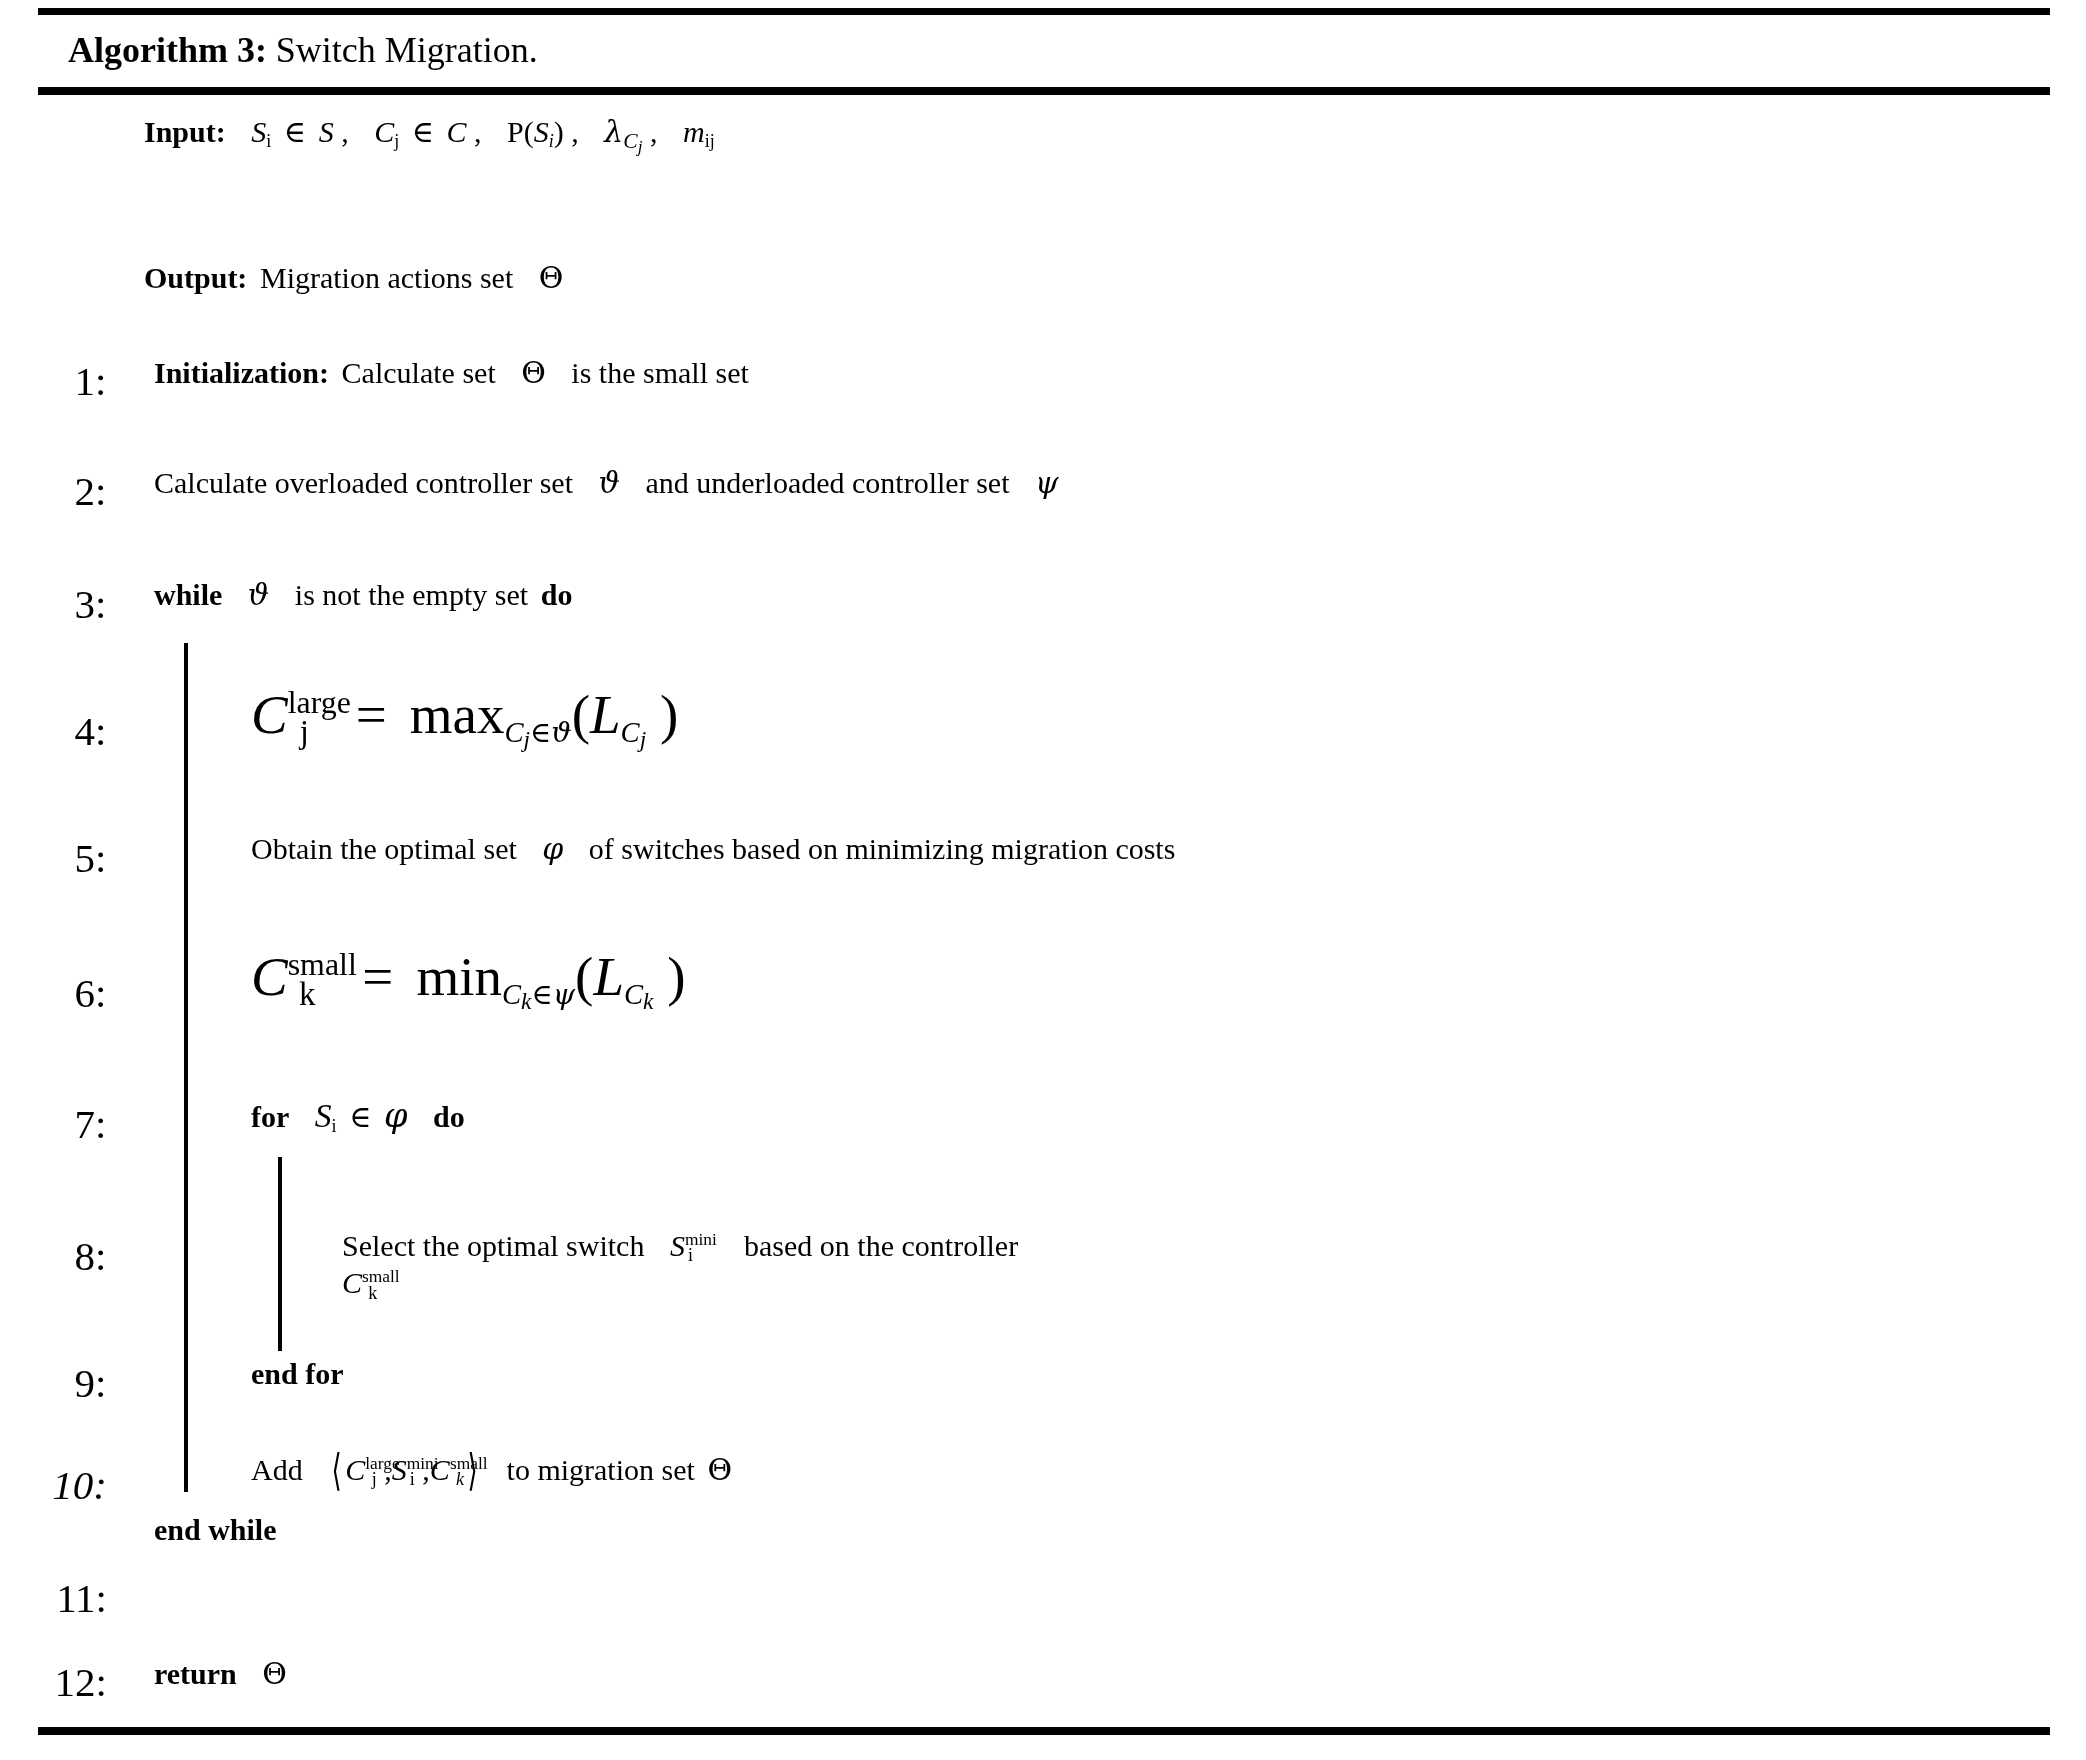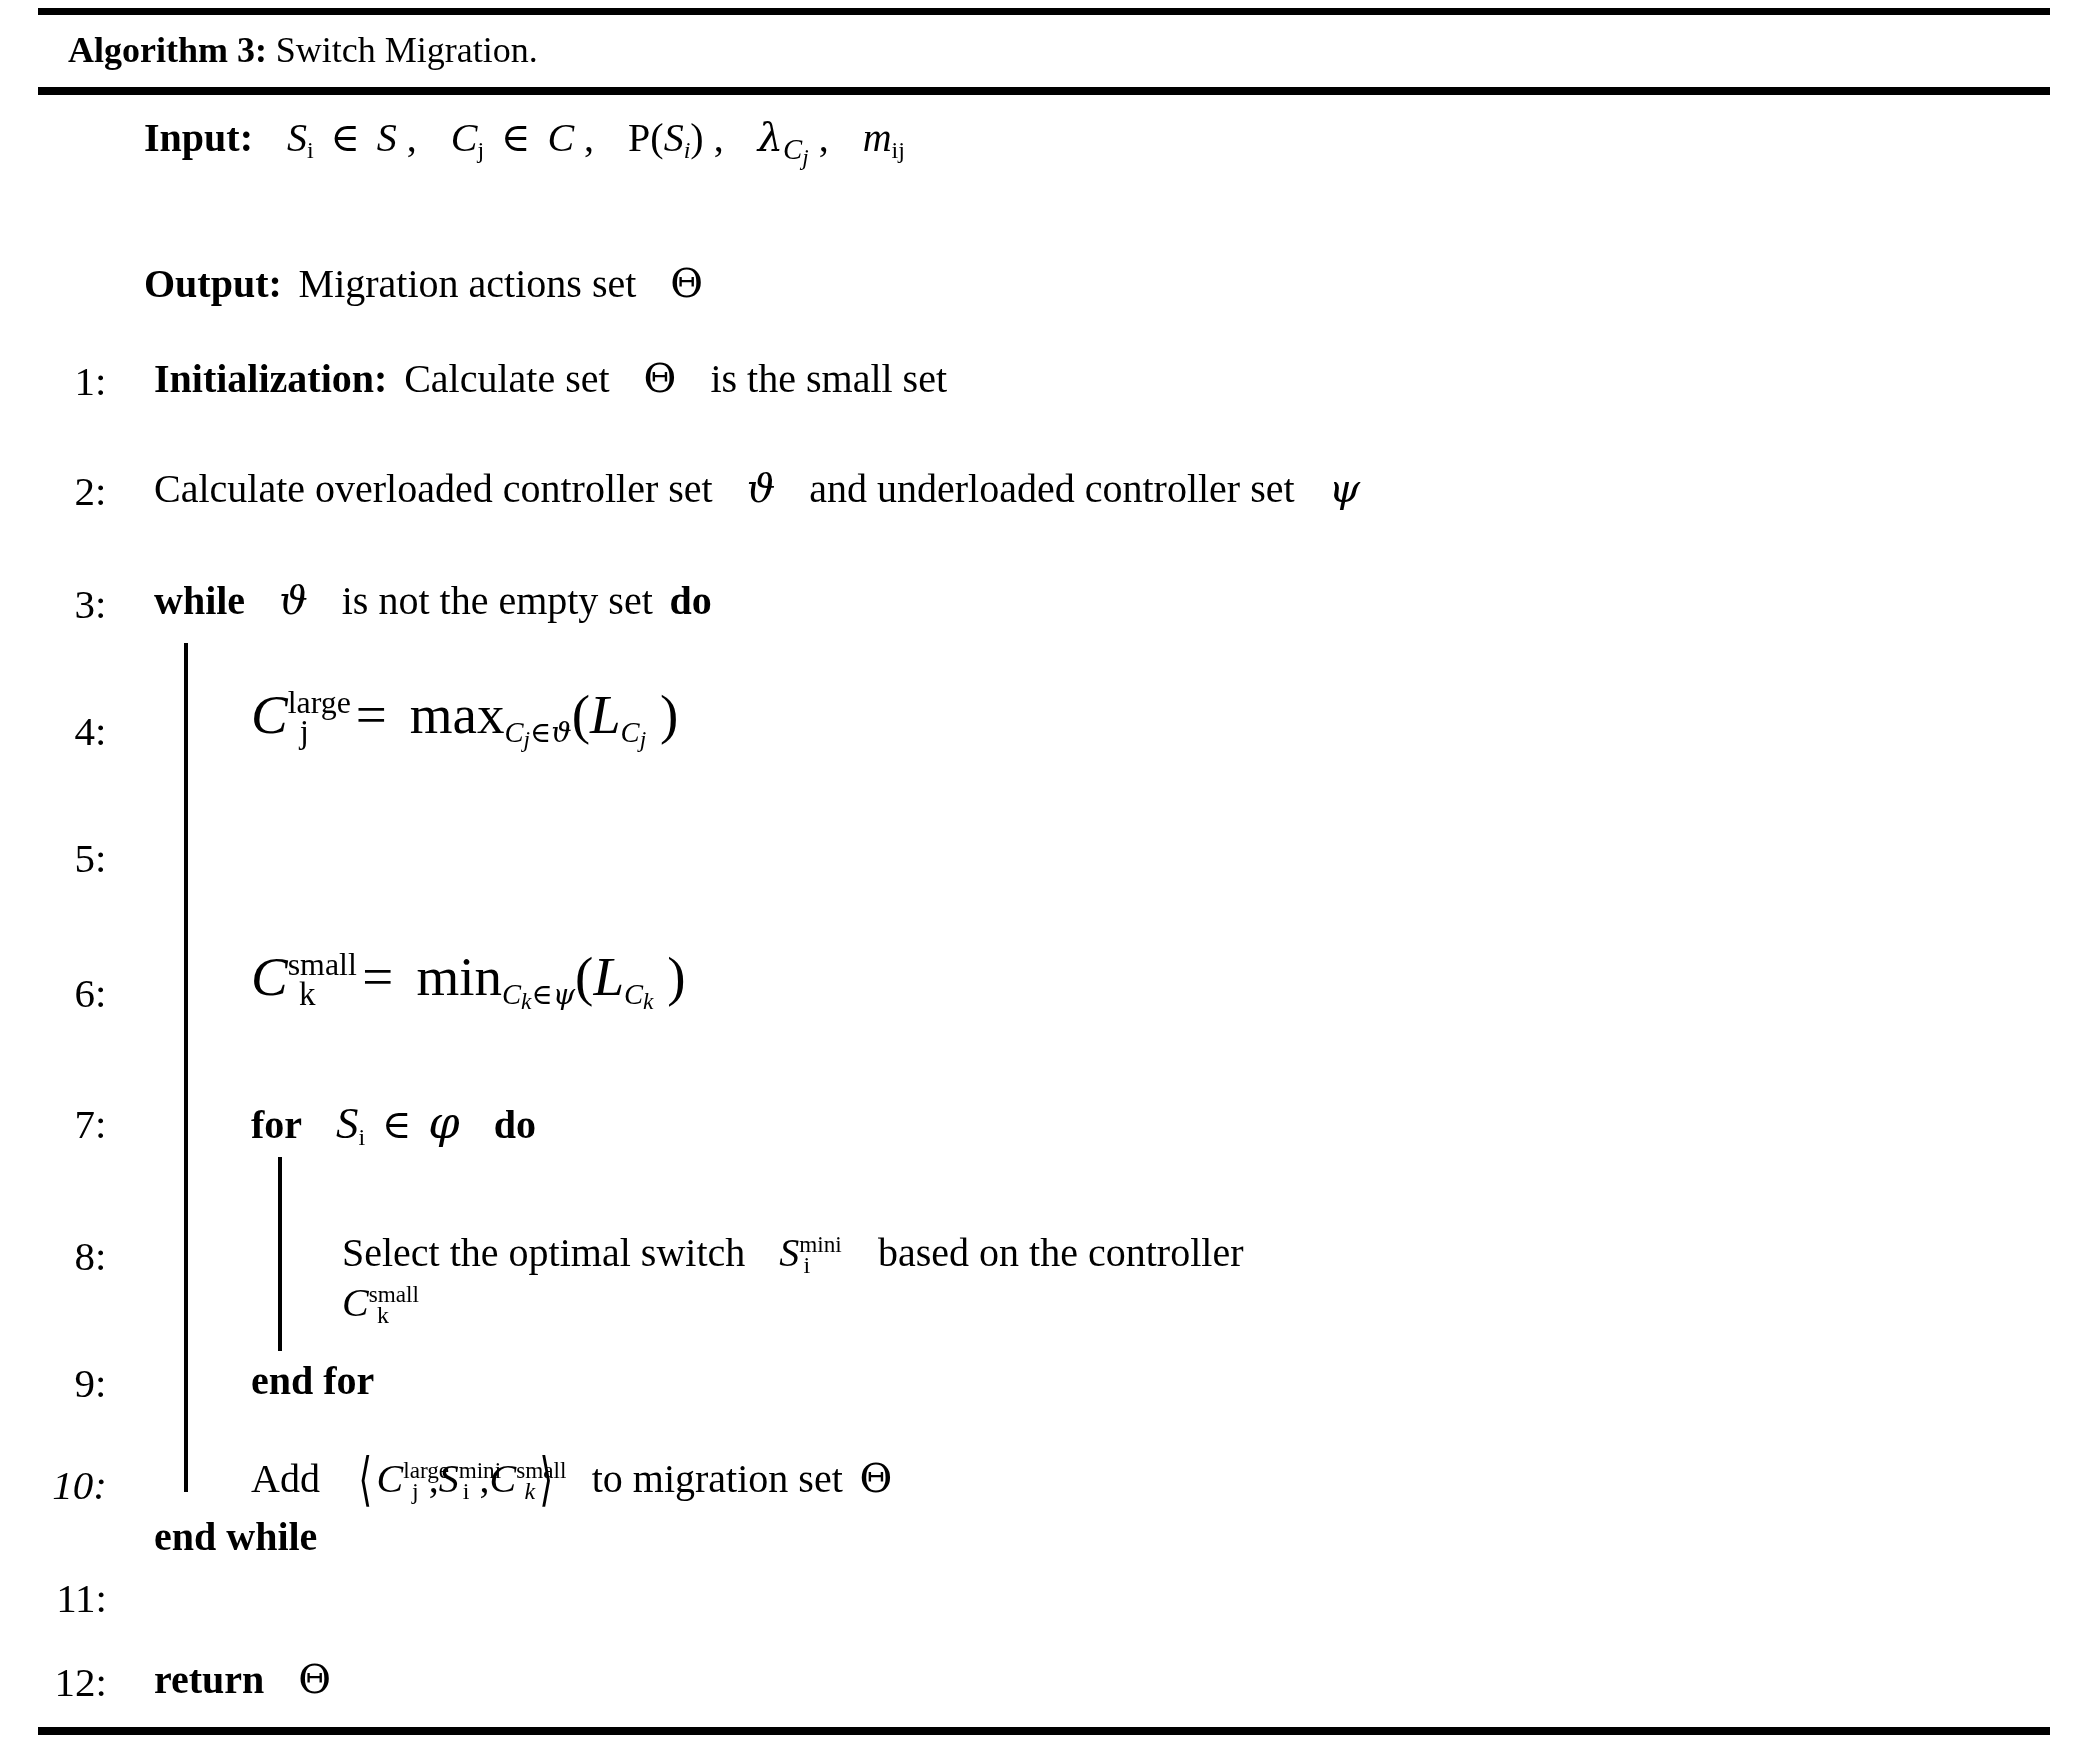--- a/index.html
+++ b/index.html
@@ -51,21 +51,21 @@
   .title-text  { font-weight: normal; padding-left: 8.8px; }
   .num {
     position: absolute;
     text-align: right;
     font-size: 41px;
     width: 94px;
     left: 12.5px;
   }
   .content {
     position: absolute;
-    font-size: 40px;
+    font-size: 30px;
   }
 
   .kw { font-weight: bold; }
 
   
   .m {
     font-family: "Liberation Serif", "DejaVu Serif", serif;
     font-style: italic;
   }
   .mr { font-style: normal; }
@@ -148,20 +148,23 @@
   </div>
 
   <div class="vbar vbar-while"></div>
 
   <div class="num" style="top:707px;">4:</div>
   <div class="content" style="left:251px; top:683px; font-size:55px;">
     <span class="m"><span class="m">C</span><span class="sup">large</span><span class="sub" style="margin-left:-1.55em;">j</span><span class="spw"></span><span class="op">=</span><span class="sp"></span><span class="op">max</span><span class="sub-i" style="font-size:0.52em;">C<span style="font-size:0.82em;vertical-align:-0.22em;">j</span><span style="font-style:normal;">∈</span><span class="gr">ϑ</span></span><span class="mr">(</span><span class="m">L</span><span class="sub-i" style="font-size:0.52em;">C<span style="font-size:0.82em;vertical-align:-0.22em;">j</span></span><span class="mr">&nbsp;)</span></span>
   </div>
 
   <div class="num" style="top:834px;">5:</div>
+  <div class="content" style="left:251px; top:831px;">
+    <span>Obtain the optimal set</span><span class="spw"></span><span class="gr">φ</span><span class="spw"></span><span>of switches based on minimizing migration costs</span>
+  </div>
 
   <div class="num" style="top:969px;">6:</div>
   <div class="content" style="left:251px; top:945px; font-size:55px;">
     <span class="m"><span class="m">C</span><span class="sup">small</span><span class="sub" style="margin-left:-1.75em;">k</span><span class="spw"></span><span class="op">=</span><span class="sp"></span><span class="op">min</span><span class="sub-i" style="font-size:0.52em;">C<span style="font-size:0.82em;vertical-align:-0.22em;">k</span><span style="font-style:normal;">∈</span><span class="gr">ψ</span></span><span class="mr">(</span><span class="m">L</span><span class="sub-i" style="font-size:0.52em;">C<span style="font-size:0.82em;vertical-align:-0.22em;">k</span></span><span class="mr">&nbsp;)</span></span>
   </div>
 
   <div class="num" style="top:1100px;">7:</div>
   <div class="content" style="left:251px; top:1096px;">
     <span class="kw">for</span><span class="spw"></span><span class="m"><span class="m" style="font-size:1.12em;">S</span><span class="sub">i</span><span class="sp"></span><span class="op">∈</span><span class="sp"></span><span class="gr" style="font-size:1.12em;">φ</span></span><span class="spw"></span><span class="kw">do</span>
   </div>

